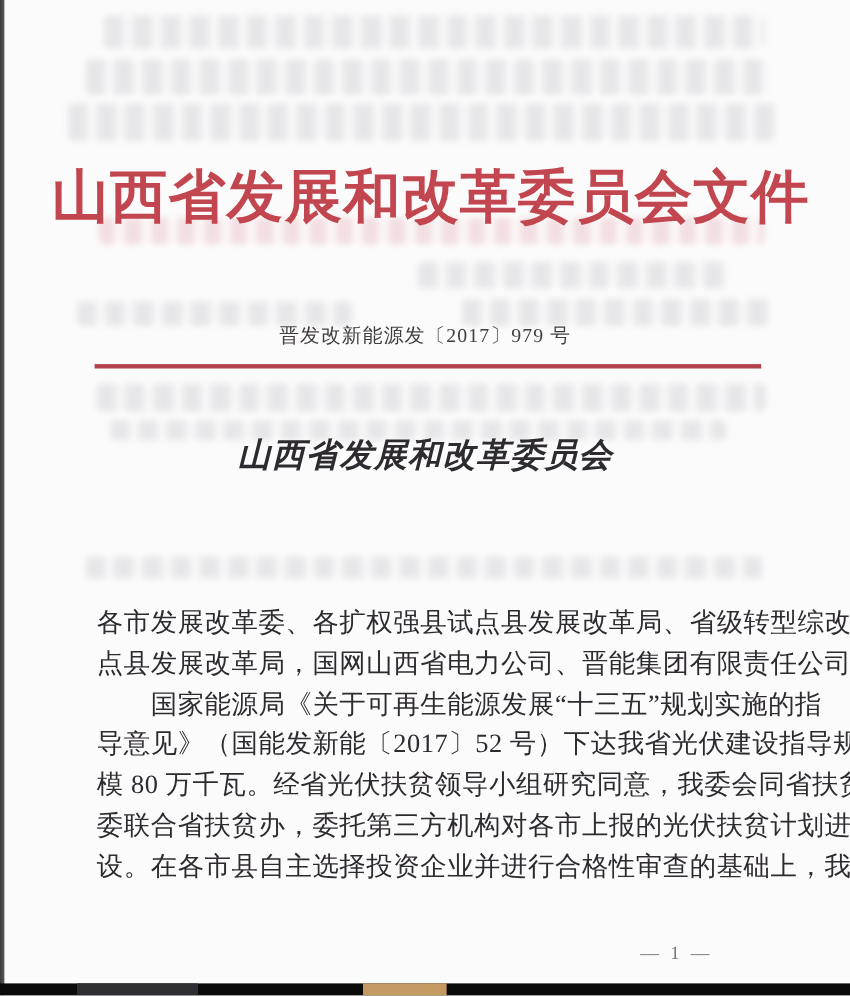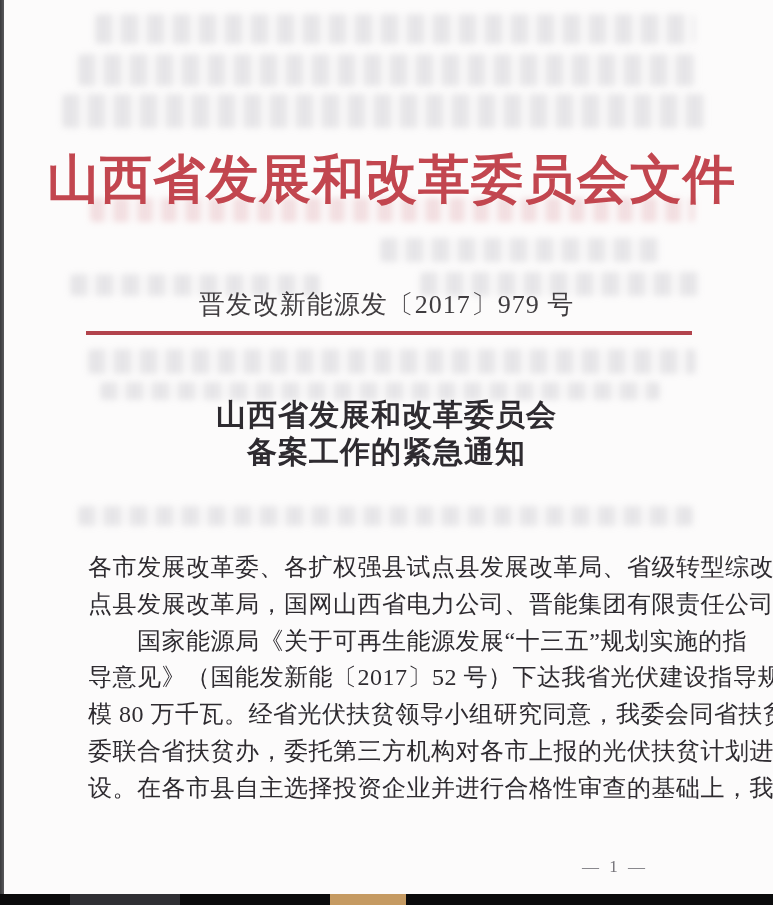--- a/index.html
+++ b/index.html
@@ -47,21 +47,21 @@
     position:absolute; left:10px; right:0; top:144px;
     text-align:center;
     font-size:52px; font-weight:bold; letter-spacing:1px;
     line-height:72px;
     white-space:nowrap;
   }
   
   .doc-number {
     position:absolute; left:0; right:0; top:290px;
     text-align:center;
-    font-size:26px; letter-spacing:1px;
+    font-size:18px; letter-spacing:1px;
     line-height:30px;
   }
   
   .red-rule {
     position:absolute; left:86px; top:331px; width:606px; height:4px;
   }
   
   .doc-title {
     position:absolute; left:0; right:0; top:396px;
     text-align:center;
@@ -105,23 +105,22 @@
   <div class="bleed" style="left:88px;  top:349px; width:608px; height:25px;"></div>
   <div class="bleed" style="left:100px; top:382px; width:560px; height:18px;"></div>
   <div class="bleed" style="left:78px;  top:506px; width:615px; height:20px;"></div>
 
   <div class="letterhead" style="color: rgb(194, 70, 79);">山西省发展和改革委员会文件</div>
 
   <div class="doc-number" style="color: rgb(64, 61, 64);">晋发改新能源发〔2017〕979 号</div>
 
   <div class="red-rule" style="background: rgb(178, 67, 76);"></div>
 
-  <div class="doc-title" style="color: rgb(46, 43, 48);">
+  <div class="doc-title" style="color: rgb(46, 43, 48); font-style: italic;">
       <div class="title-line">山西省发展和改革委员会</div>
-      <div class="title-line">备案工作的紧急通知</div>
     </div>
 
   <div class="doc-body" style="color: rgb(46, 43, 48);">
       <div class="body-line">各市发展改革委、各扩权强县试点县发展改革局、省级转型综改试</div>
       <div class="body-line">点县发展改革局，国网山西省电力公司、晋能集团有限责任公司：</div>
       <div class="body-line">　　国家能源局《关于可再生能源发展“十三五”规划实施的指</div>
       <div class="body-line">导意见》（国能发新能〔2017〕52 号）下达我省光伏建设指导规</div>
       <div class="body-line">模 80 万千瓦。经省光伏扶贫领导小组研究同意，我委会同省扶贫</div>
       <div class="body-line">委联合省扶贫办，委托第三方机构对各市上报的光伏扶贫计划进</div>
       <div class="body-line">设。在各市县自主选择投资企业并进行合格性审查的基础上，我</div>

